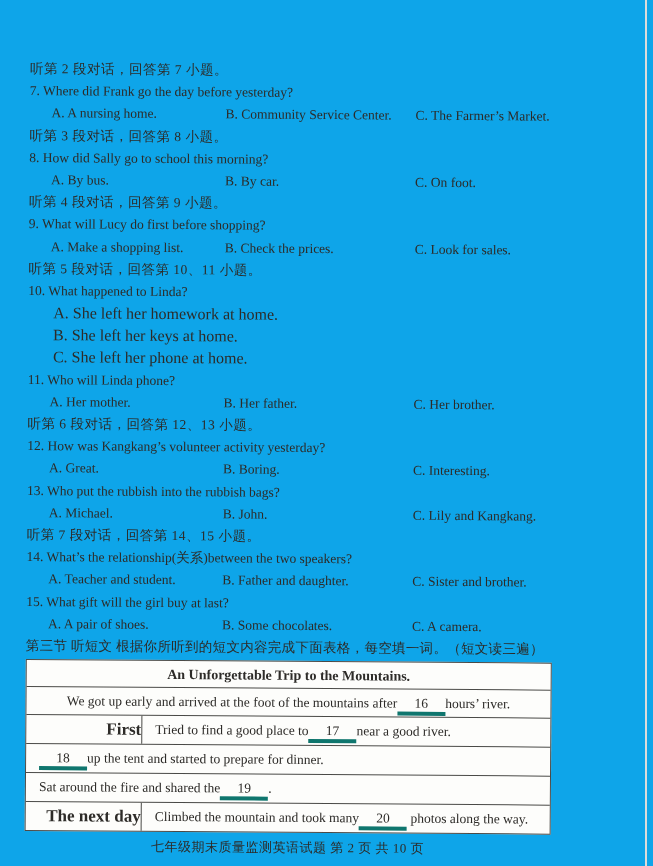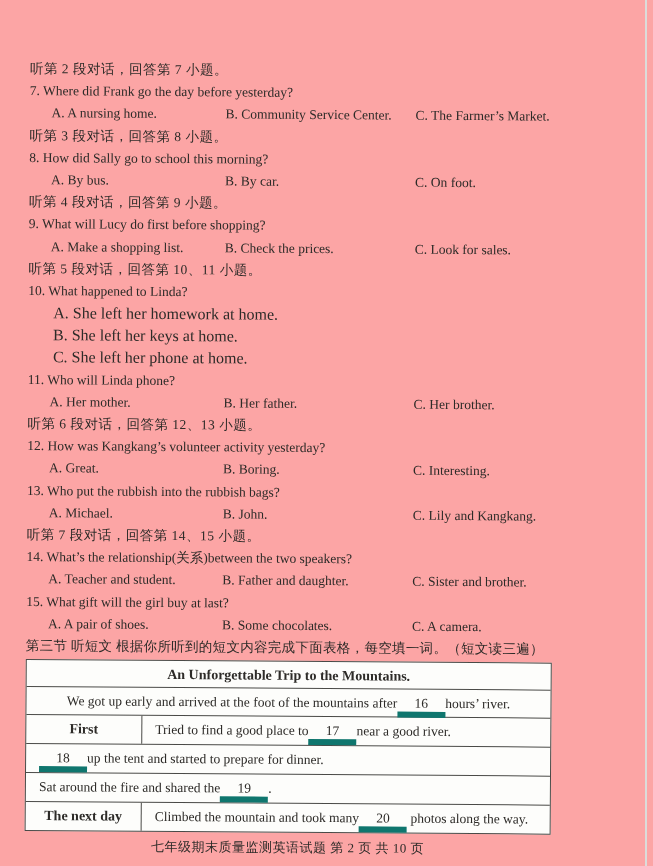--- a/index.html
+++ b/index.html
@@ -3,21 +3,21 @@
 <meta charset="utf-8">
 <style>
   * { margin:0; padding:0; box-sizing:border-box; }
   html,body { width:653px; height:866px; }
   body {
     background:#ffffff;
     font-family:"Liberation Serif","DejaVu Serif",serif;
     color:#2d2b28;
     overflow:hidden;
   }
-  .sheet { position:relative; width:653px; height:866px; background:#fca5a5; overflow:hidden; }
+  .sheet { position:relative; width:653px; height:866px; background:#0ea5e9; overflow:hidden; }
   .scan-edge { position:absolute; top:0; right:6px; width:2px; height:100%; background:#dcdcda; }
   .content {
     position:absolute; left:30px; top:58px; width:600px;
     transform:rotate(0.4deg); transform-origin:0 0;
   }
   .line { height:22.2px; line-height:22.2px; font-size:13.5px; white-space:nowrap; }
   .instr { font-size:13.5px; letter-spacing:0.5px; }
   .qtext { }
   .opts { display:flex; padding-left:22px; }
   .opt-a { width:174px; }
@@ -26,25 +26,25 @@
   .opts-col .opt { display:block; padding-left:25px; height:22.2px; line-height:22.2px; }
   .sec-heading { letter-spacing:0.3px; }
 
   .tbl { width:526px; border:1.2px solid #4a4a47; margin-top:2px; background:#fdfdfb; }
   .t-title { height:27px; line-height:27px; text-align:center; font-weight:bold; font-size:14px;
              border-bottom:1px solid #4a4a47; }
   .t-intro { height:28px; line-height:28px; text-align:center; font-size:13.5px;
              border-bottom:1px solid #4a4a47; white-space:nowrap; }
   .t-row { display:grid; grid-template-columns:116px 1fr; border-bottom:1px solid #4a4a47; }
   .t-row:last-child { border-bottom:none; }
-  .t-label { font-weight:bold; text-align:center; border-right:1px solid #4a4a47;
-             height:28px; line-height:28px; font-size:14px; }
+  .t-label { font-weight:bold; text-align:right; border-right:1px solid #4a4a47;
+             height:28px; line-height:28px; font-size:17px; }
   .t-cell { padding-left:13px; height:28px; line-height:28px; font-size:13.5px; white-space:nowrap; }
   .blank { display:inline-block; min-width:48px; text-align:center;
-           border-bottom:6px solid #0f766e; line-height:16px; vertical-align:0px; }
+           border-bottom:4px solid #0f766e; line-height:16px; vertical-align:0px; }
   .footer { width:526px; text-align:center; height:22px; line-height:22px;
             font-size:13px; margin-top:4px; letter-spacing:0.5px; }
 </style>
 </head>
 <body>
 
 <div class="sheet">
   <div class="scan-edge"></div>
 
   <div class="content">

